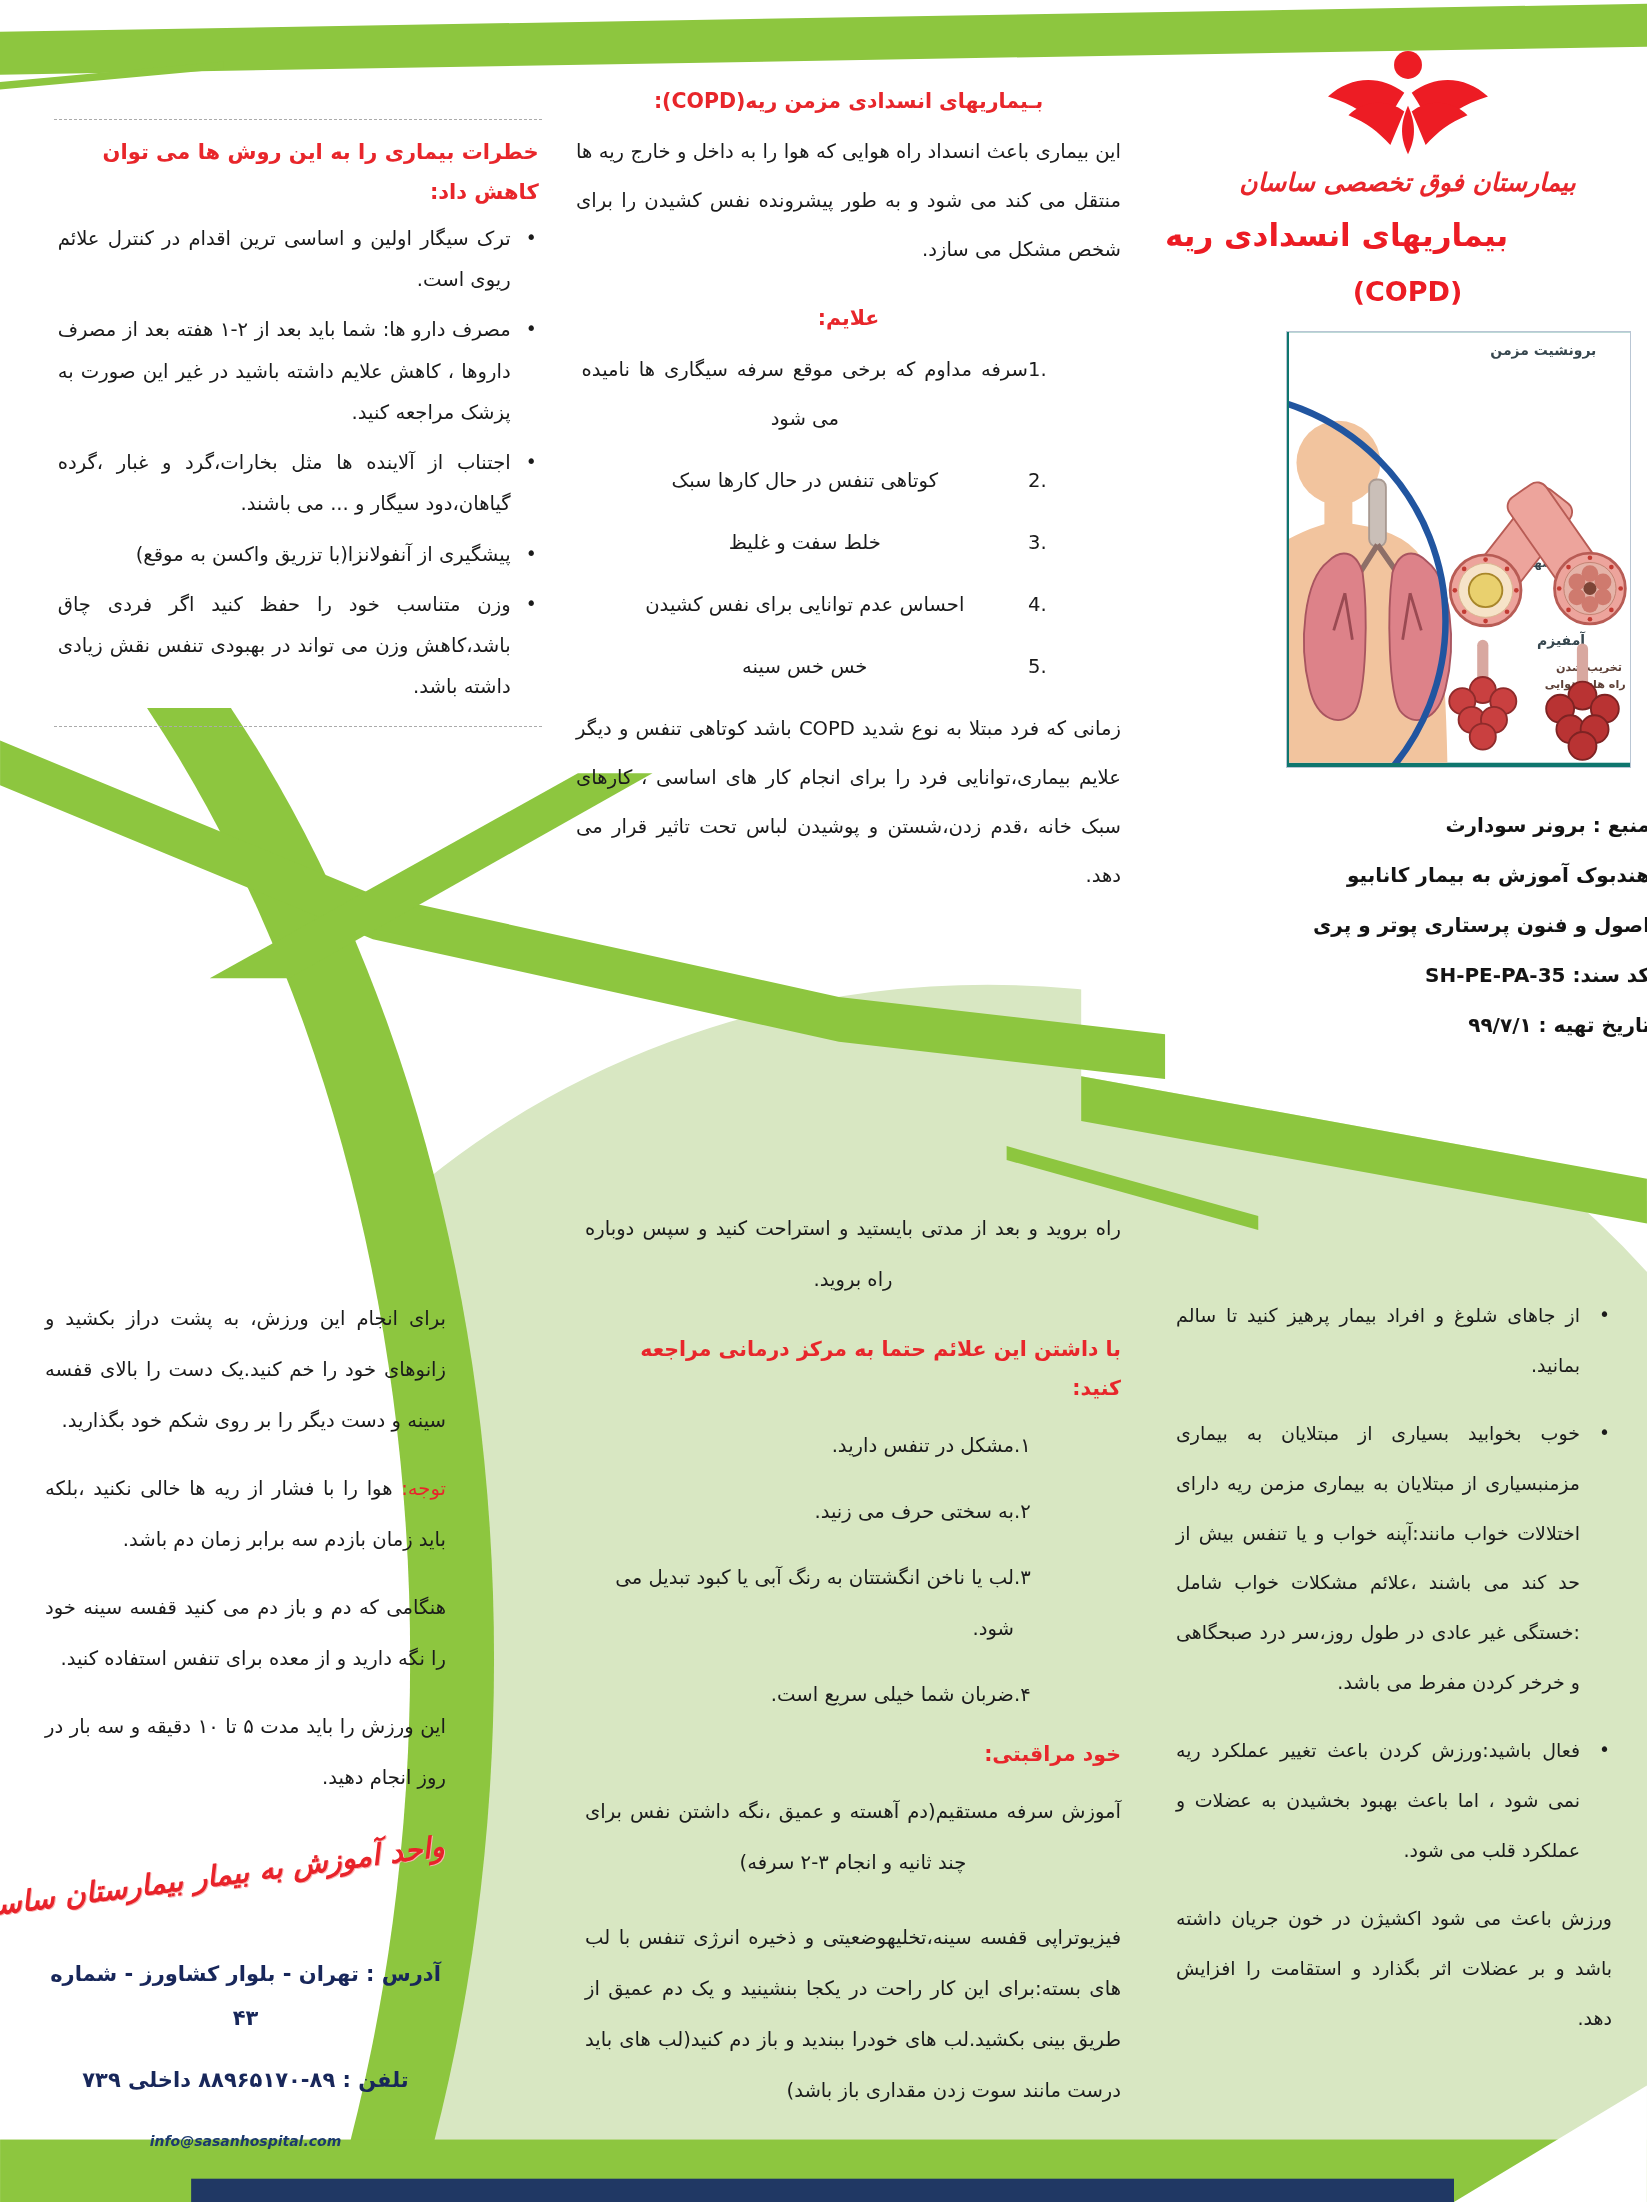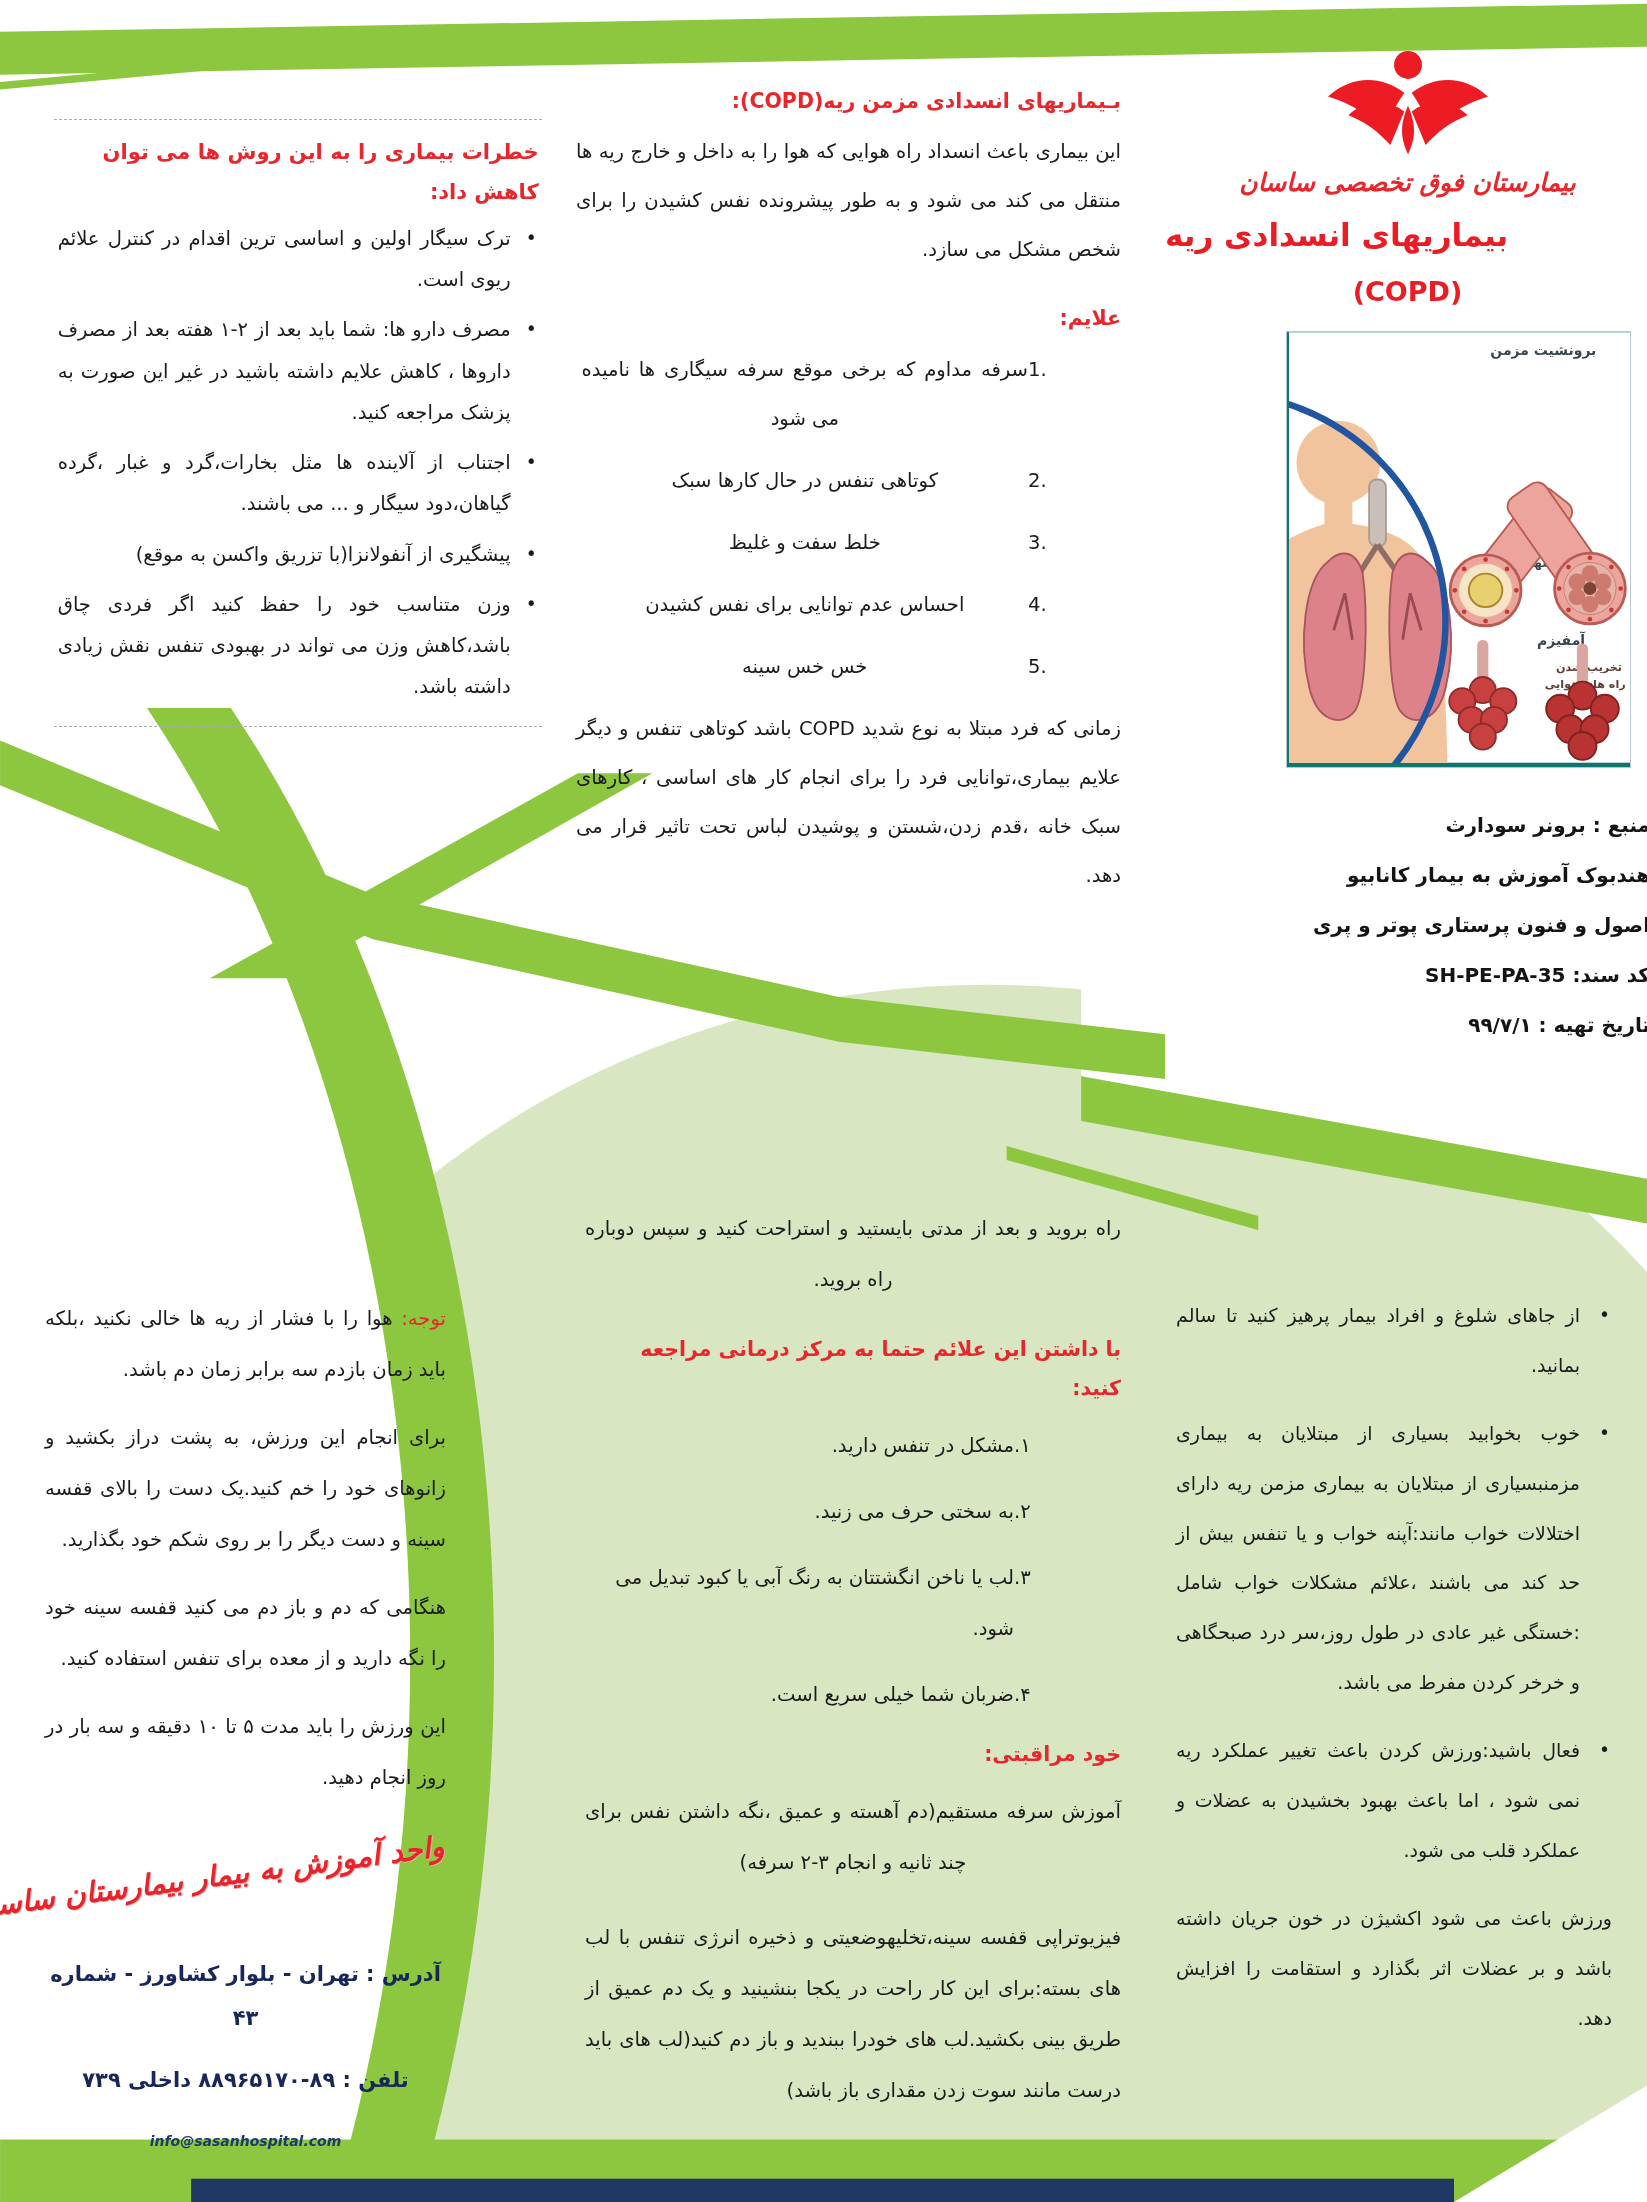--- a/index.html
+++ b/index.html
@@ -21,21 +21,21 @@
 
   
   .risks{left:54px; top:119px; width:481px; border-top:1.9px dashed #ababab; border-bottom:1.9px dashed #ababab; padding:13px 3.7px 9.3px; font-size:19.6px; line-height:2.1;}
   .risks .red-h{font-size:21px; margin-bottom:5px;}
   .b-item{display:flex; gap:13px; margin-bottom:9.3px;}
   .b-item .dot{flex:0 0 15px; font-size:18.6px; line-height:2.1; text-align:center;}
   .b-item p{flex:1; margin:0;}
 
   
   .overview{left:576px; top:82px; width:545px; font-size:19.6px; line-height:2.5;}
-  .overview .red-h{margin-bottom:7.5px;}
+  .overview .red-h{margin-bottom:7.5px;text-align:center;}
   .sym-label{margin-top:7.5px;}
   .n-item{display:flex; margin-bottom:13px; padding-left:5.6px;}
   .overview .n-item{padding-right:41px;}
   .n-item .num{flex:0 0 52px; direction:ltr; text-align:left; unicode-bidi:isolate;}
   .n-item p{flex:1; margin:0;}
 
   
   .brand{left:1165px; top:48px; width:485px;}
   .logo-wrap{width:186px; margin:0 auto; text-align:center;}
   .callig{color:#e8262b; font-size:25px; font-weight:bold; font-style:italic; text-align:center; margin-top:3.7px;}
@@ -302,25 +302,25 @@
     <div class="n-item">
       <span class="num">۴.</span>
       <p>ضربان شما خیلی سریع است.</p>
     </div>
     <h3 class="red-h">خود مراقبتی:</h3>
     <p class="jt-c">آموزش سرفه مستقیم(دم آهسته و عمیق ،نگه داشتن نفس برای چند ثانیه و انجام ۳-۲ سرفه)</p>
     <p class="jt">فیزیوتراپی قفسه سینه،تخلیهوضعیتی و ذخیره انرژی تنفس با لب های بسته:برای این کار راحت در یکجا بنشینید و یک دم عمیق از طریق بینی بکشید.لب های خودرا ببندید و باز دم کنید(لب های باید درست مانند سوت زدن مقداری باز باشد)</p>
   </section>
 
   <section class="col exercise">
+    <p class="jt">برای انجام این ورزش، به پشت دراز بکشید و زانوهای خود را خم کنید.یک دست را بالای قفسه سینه و دست دیگر را بر روی شکم خود بگذارید.</p>
     <p class="jt">
       <span class="red-inline">توجه:</span>
       <span>هوا را با فشار از ریه ها خالی نکنید ،بلکه باید زمان بازدم سه برابر زمان دم باشد.</span>
     </p>
-    <p class="jt">برای انجام این ورزش، به پشت دراز بکشید و زانوهای خود را خم کنید.یک دست را بالای قفسه سینه و دست دیگر را بر روی شکم خود بگذارید.</p>
     <p class="jt">هنگامی که دم و باز دم می کنید قفسه سینه خود را نگه دارید و از معده برای تنفس استفاده کنید.</p>
     <p class="jt">این ورزش را باید مدت ۵ تا ۱۰ دقیقه و سه بار در روز انجام دهید.</p>
     <div class="unit">واحد آموزش به بیمار بیمارستان ساسان</div>
     <div class="addr">آدرس : تهران - بلوار کشاورز - شماره ۴۳</div>
     <div class="phone">تلفن : ۸۹-۸۸۹۶۵۱۷۰ داخلی ۷۳۹</div>
     <div class="email">info@sasanhospital.com</div>
   </section>
 
 </div>
 

